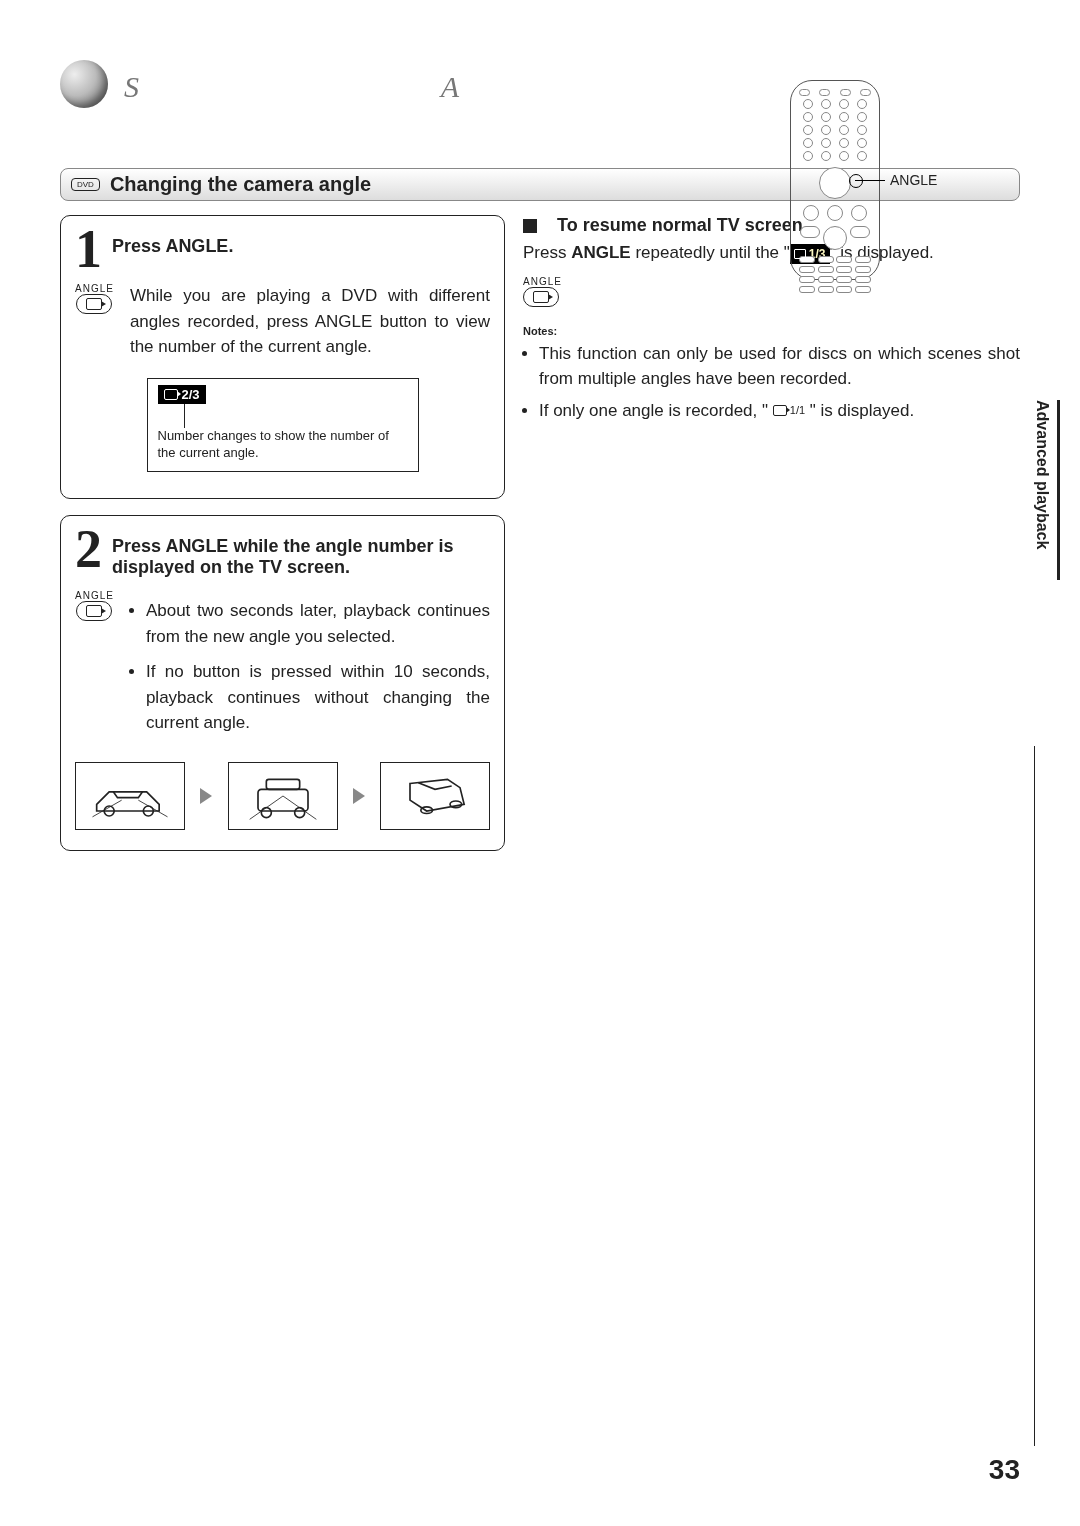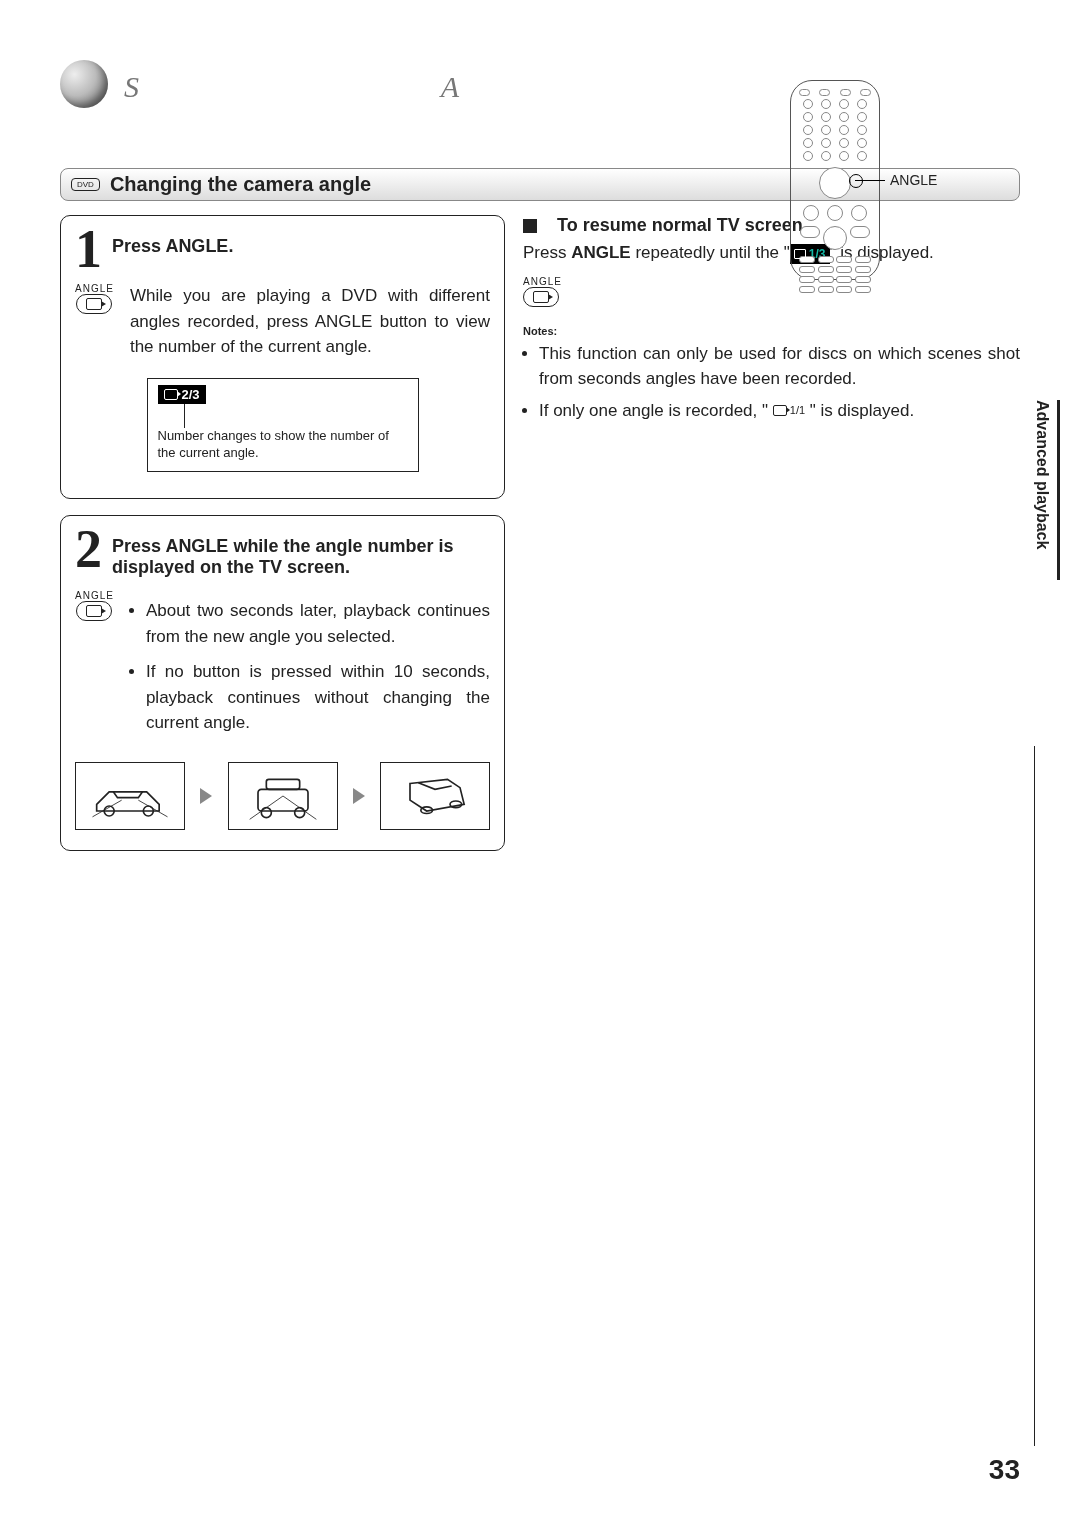--- a/index.html
+++ b/index.html
@@ -246,21 +246,21 @@
     gap: 20px;
     margin-bottom: 4px;
   }
   .sq { width: 14px; height: 14px; background: #222; }
   .r-line { font-size: 17px; line-height: 1.5; }
   .osd-inline {
     display: inline-flex;
     align-items: center;
     gap: 3px;
     background: #000;
-    color: #14b8a6;
+    color: #fef9c3;
     font-size: 12px;
     padding: 1px 4px;
     font-weight: bold;
     vertical-align: middle;
   }
   .osd-inline .cam-w {
     width: 10px; height: 8px; border: 1px solid #fff; border-radius: 1px; position: relative;
   }
   .notes-h { font-weight: bold; font-size: 11px; margin: 18px 0 4px 0; }
   .notes-ul { margin: 0 0 0 16px; padding: 0; font-size: 17px; line-height: 1.5; text-align: justify; }
@@ -508,21 +508,21 @@
       </div>
       <div class="angle-btn" style="margin-top:10px;text-align:left;display:inline-block">
         <div class="lbl">ANGLE</div>
         <div class="cap">
             <div class="cam"></div>
           </div>
       </div>
 
       <div class="notes-h">Notes:</div>
       <ul class="notes-ul">
-        <li>This function can only be used for discs on which scenes shot from seconds angles have been recorded.</li>
+        <li>This function can only be used for discs on which scenes shot from multiple angles have been recorded.</li>
         <li>
           <span>If only one angle is recorded, " </span><span class="osd-small">
               <span class="camb"></span>
               <span>1/1</span>
             </span><span> " is displayed.</span>
         </li>
       </ul>
     </div>
   </div>
 

